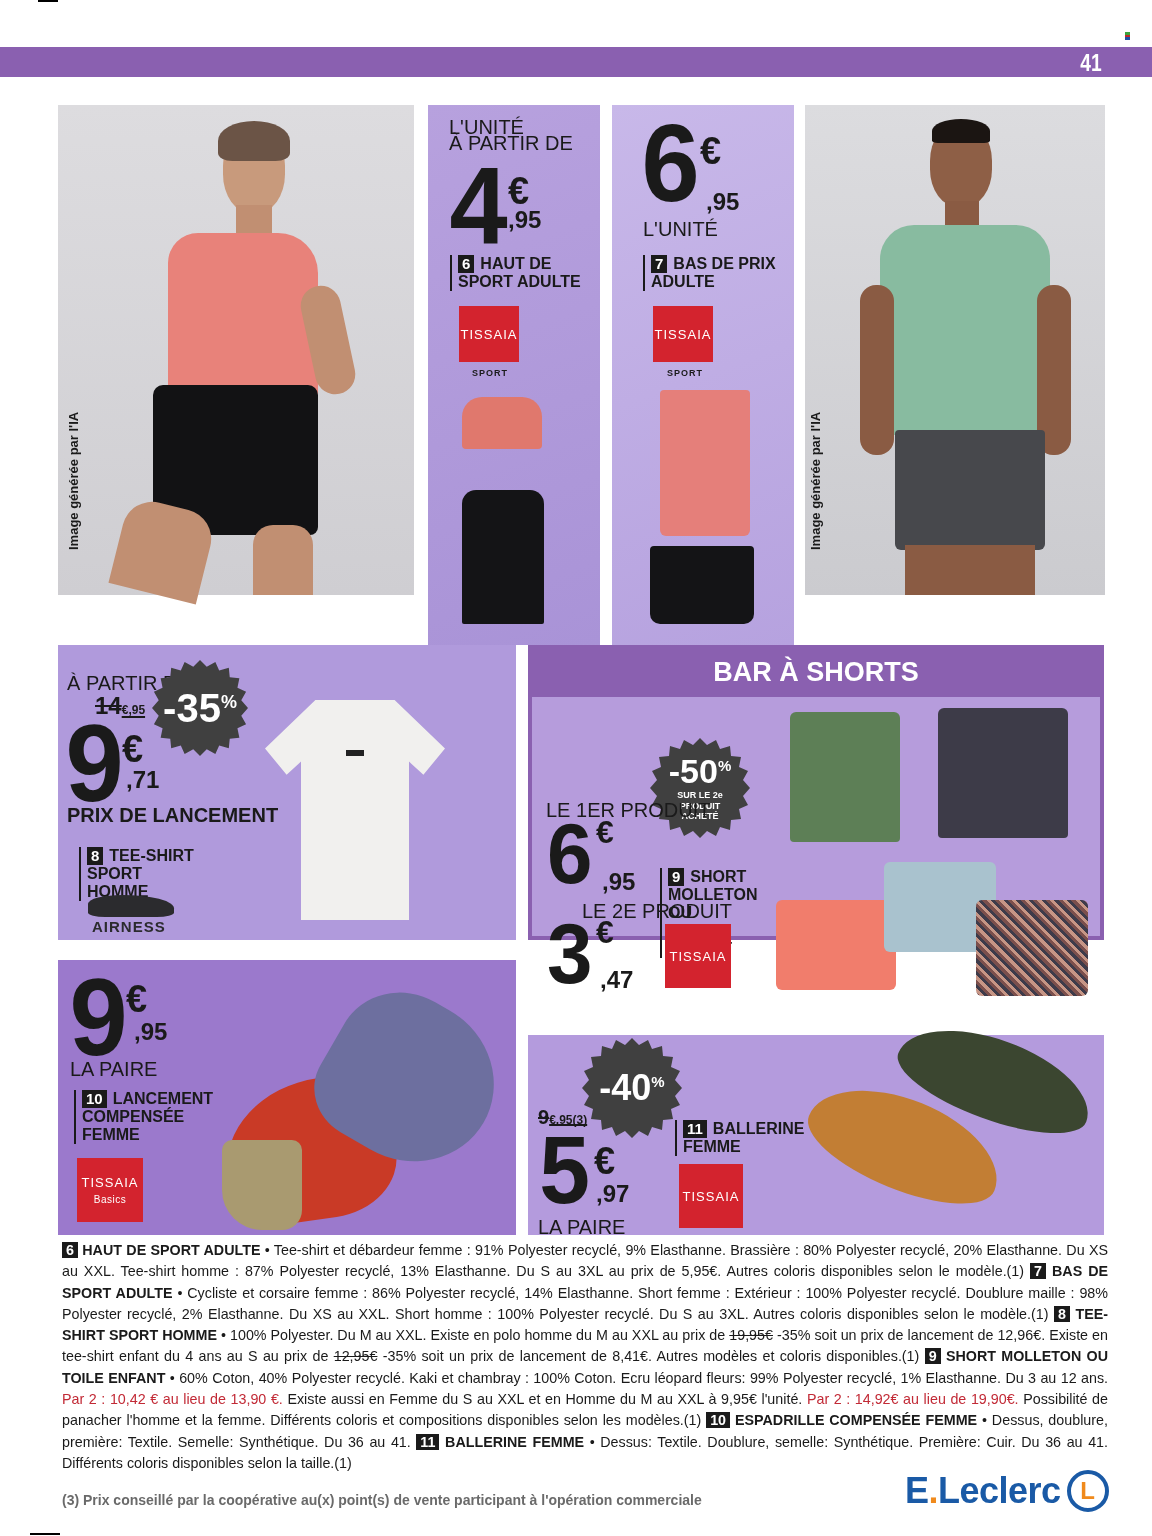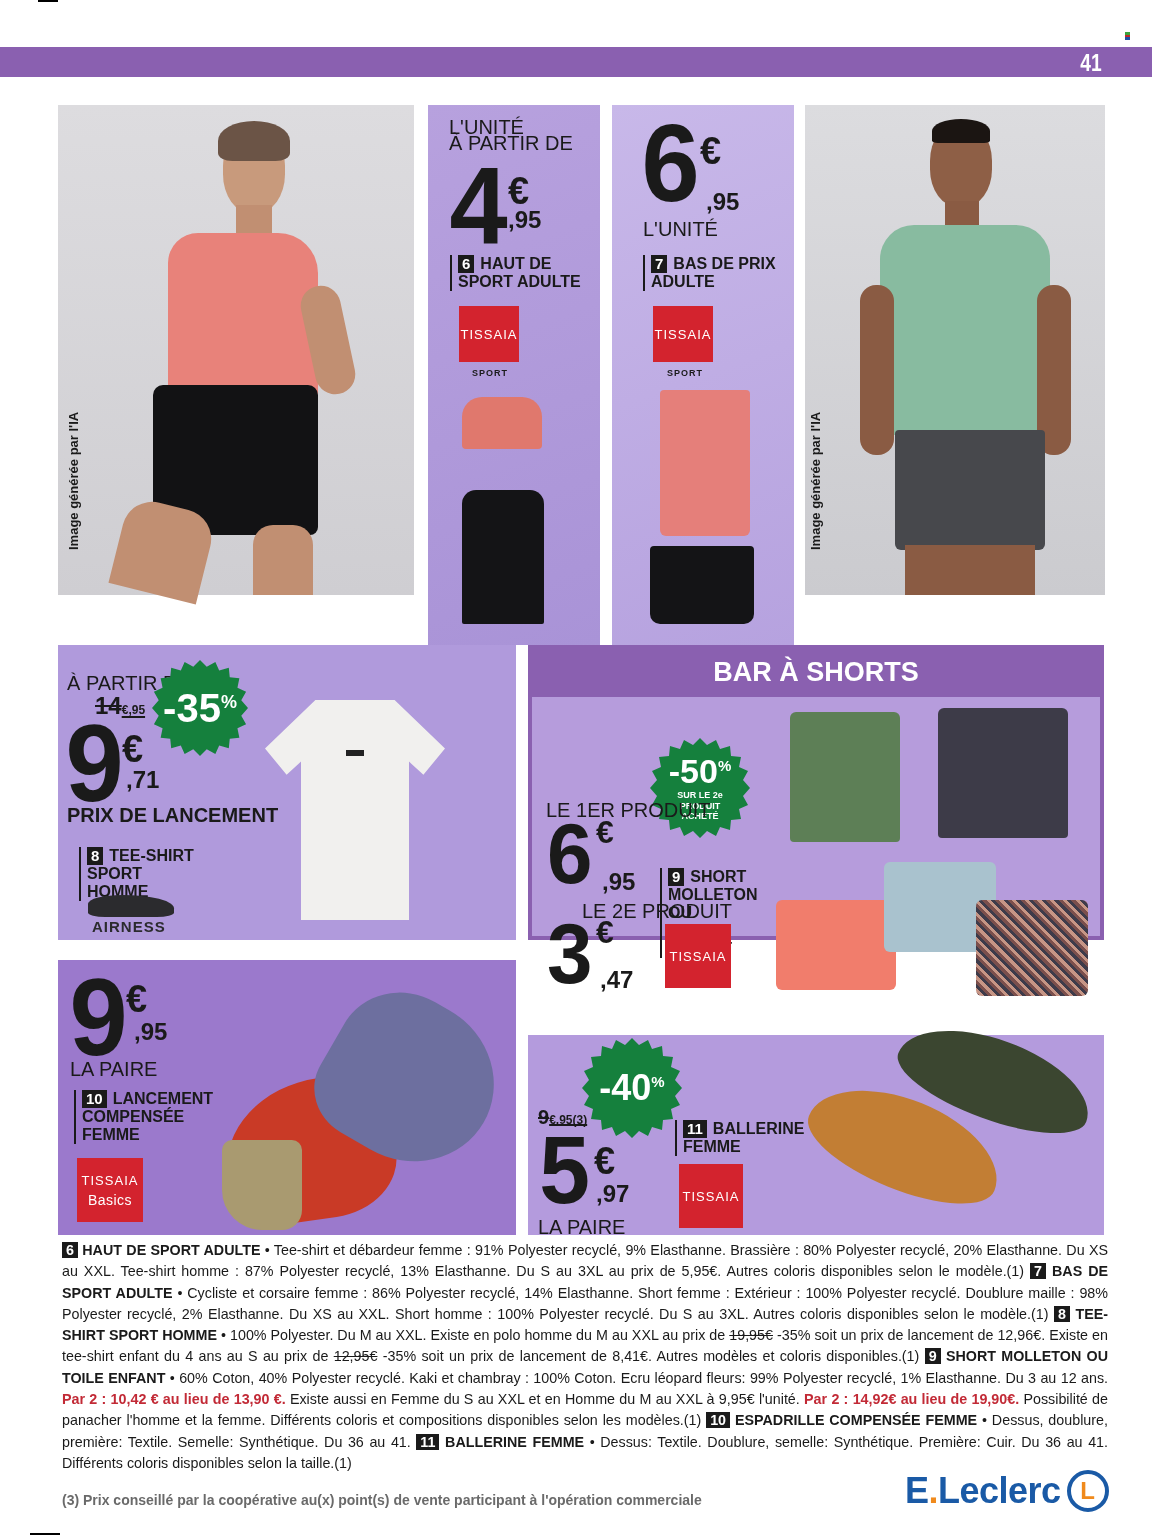--- a/index.html
+++ b/index.html
@@ -25,39 +25,39 @@
   .price { position: absolute; font-weight: 700; color: #1a1a1a; line-height: 1; }
   .price .int { font-size: 110px; letter-spacing: -4px; display: inline-block; vertical-align: top; transform: scaleX(0.95); }
   .price .cur { position: absolute; font-size: 38px; }
   .price .cents { position: absolute; font-size: 24px; }
   .small-label { position: absolute; font-size: 20px; color: #1a1a1a; text-transform: uppercase; line-height: 1.15; }
 
   .prod-title { position: absolute; font-weight: 700; font-size: 16px; line-height: 1.12; color: #1a1a1a; border-left: 2px solid #1a1a1a; padding-left: 6px; transform-origin: left; }
   .num-badge { display: inline-block; background: #1a1a1a; color: #fff; font-weight: 700; padding: 0 4px; margin-right: 6px; font-size: 15px; line-height: 18px; }
 
   .tissaia { position: absolute; background: #d3232e; color: #fff; display: flex; flex-direction: column; align-items: center; justify-content: center; font-size: 13px; letter-spacing: 1px; }
-  .tissaia .sub { font-size: 14px; margin-top: 4px; letter-spacing: 0.5px; }
+  .tissaia .sub { font-size: 10px; margin-top: 4px; letter-spacing: 0.5px; }
   .sport-tag { position: absolute; font-size: 9px; font-weight: 700; letter-spacing: 1px; }
 
-  .burst { position: absolute; background: #15803d; color: #fff; display: flex; flex-direction: column; align-items: center; justify-content: center; font-weight: 700;
+  .burst { position: absolute; background: #404040; color: #fff; display: flex; flex-direction: column; align-items: center; justify-content: center; font-weight: 700;
     clip-path: polygon(50% 0%,57% 7%,66% 2%,70% 11%,80% 8%,81% 18%,91% 19%,89% 29%,98% 33%,93% 42%,100% 50%,93% 58%,98% 67%,89% 71%,91% 81%,81% 82%,80% 92%,70% 89%,66% 98%,57% 93%,50% 100%,43% 93%,34% 98%,30% 89%,20% 92%,19% 82%,9% 81%,11% 71%,2% 67%,7% 58%,0% 50%,7% 42%,2% 33%,11% 29%,9% 19%,19% 18%,20% 8%,30% 11%,34% 2%,43% 7%); }
   .burst .pct { font-size: 40px; line-height: 1; }
   .burst .pct sup { font-size: 18px; }
   .burst .sub { font-size: 9px; text-align: center; line-height: 1.2; margin-top: 2px; }
 
   .old-price { position: absolute; font-weight: 700; font-size: 24px; text-decoration: line-through; color: #1a1a1a; }
   .old-price small { font-size: 12px; }
 
   
   .shape { position: absolute; }
 
   
   #legal { left: 62px; top: 1240px; width: 1046px; font-size: 14.3px; line-height: 21.3px; color: #1a1a1a; font-family: "Liberation Sans Narrow", "Liberation Sans", sans-serif; text-align: justify; }
   #legal b { font-weight: 700; }
-  #legal .red { color: #c22a36; font-weight: 700; }
+  #legal .red { color: #c22a36; font-weight: 400; }
   #legal .badge { background: #1a1a1a; color: #fff; font-weight: 700; padding: 0 4px; }
   #legal s { text-decoration: line-through; }
   #footnote { left: 62px; top: 1492px; font-size: 14px; font-weight: 700; color: #6a6a6a; font-family: "Liberation Sans Narrow", "Liberation Sans", sans-serif; }
   #leclerc { left: 905px; top: 1470px; display: flex; align-items: center; }
   #leclerc .word { font-size: 36px; font-weight: 700; color: #1a5aa6; letter-spacing: -0.5px; }
   #leclerc .dot { color: #f08a1c; }
   #leclerc .logo { width: 42px; height: 42px; border-radius: 50%; border: 4px solid #1a5aa6; background: #fff; margin-left: 6px; display: flex; align-items: center; justify-content: center; color: #f08a1c; font-weight: 700; font-size: 24px; }
   #bottom-mark { left: 30px; top: 1533px; width: 30px; height: 2px; background: #000; }
 </style>
 </head>

